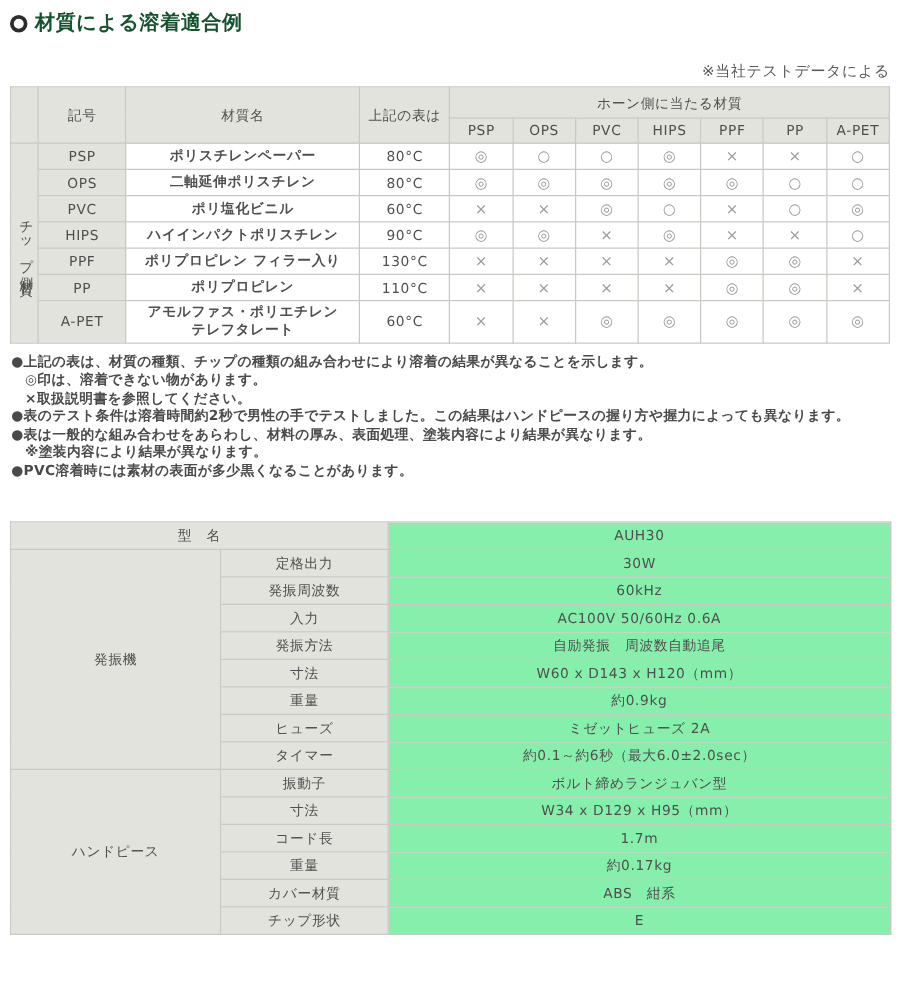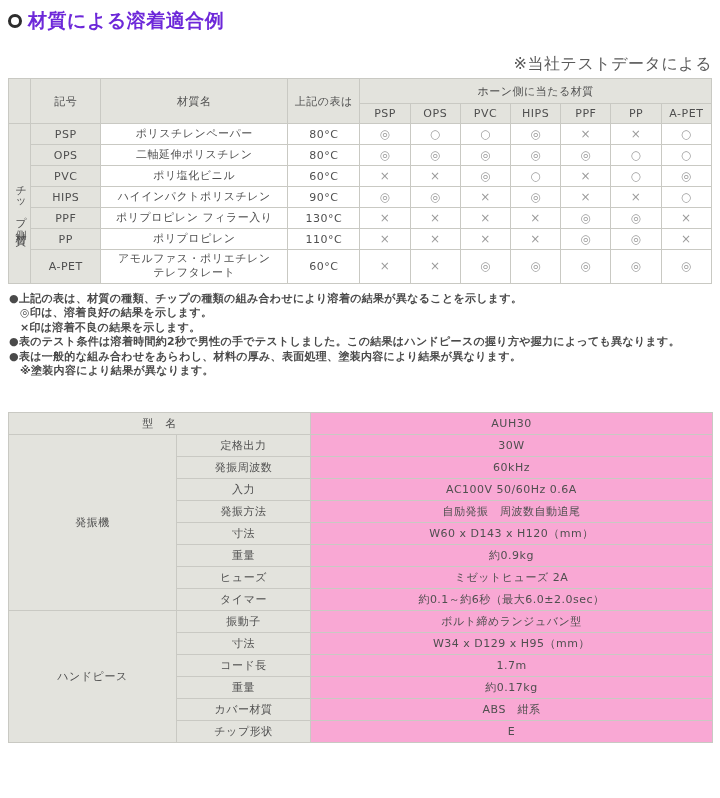--- a/index.html
+++ b/index.html
@@ -4,59 +4,59 @@
 <style>
   html,body{margin:0;padding:0;background:#ffffff;}
   body{
     width:720px;height:798px;overflow:hidden;
     font-family:"DejaVu Sans",sans-serif;
     color:#4f4f4f;
     -webkit-font-smoothing:antialiased;
   }
   .page{padding:8px 8px 0 8px;}
   h2.sec-title{
-    font-size:19px;font-weight:600;color:#6d28d9;
+    font-size:16px;font-weight:600;color:#14532d;
     margin:0;display:flex;align-items:center;gap:6px;letter-spacing:.5px;
   }
   .ring-icon{
     width:8px;height:8px;border:3px solid #2d2d2d;border-radius:50%;
     display:inline-block;flex:0 0 auto;
   }
   .sup-note{
-    text-align:right;font-size:16px;color:#5a5a5a;
+    text-align:right;font-size:12px;color:#5a5a5a;
     margin:20px 0 3px 0;letter-spacing:.5px;
   }
   table{border-collapse:collapse;table-layout:fixed;width:704px;}
   th,td{
     border:1px solid #c9c9c3;
     font-size:11px;font-weight:normal;
     text-align:center;vertical-align:middle;
     padding:2px 3px;color:#4f4f4f;letter-spacing:.5px;
   }
   .g{background:#e3e3dd;}
   
   #t1 thead tr:first-child th{height:20px;}
   #t1 thead tr:nth-child(2) th{height:15px;}
   #t1 tbody td{height:16px;}
   #t1 .vert{
     writing-mode:vertical-rl;letter-spacing:2px;
     font-size:11px;padding:6px 2px;
   }
-  #t1 .mat{white-space:pre-line;line-height:1.3;}
+  #t1 .mat{white-space:pre-line;line-height:1.3;font-weight:bold;}
   #t1 .mark{color:#9b9b9b;font-size:12px;}
   .notes{
     list-style:none;margin:8px 0 0 1px;padding:0;
     font-size:11px;color:#4a4a4a;line-height:1.32;letter-spacing:.3px;font-weight:bold;
   }
   .notes li{white-space:nowrap;}
   .notes li.indent{padding-left:11px;}
   .sec2{margin-top:33px;}
   #t2{margin-top:14px;}
   #t2 td{height:17px;}
-  #t2 .val{background:#f9a8d4;}
+  #t2 .val{background:#86efac;}
 </style>
 </head>
 <body>
 
 <div class="page">
 
   <div class="sec1">
     <h2 class="sec-title">
       <span class="ring-icon"></span>
       <span>材質による溶着適合例</span>
@@ -180,25 +180,26 @@
           <td class="mark">◎</td>
           <td class="mark">◎</td>
           <td class="mark">◎</td>
           <td class="mark">◎</td>
         </tr>
       </tbody>
     </table>
 
     <ul class="notes">
       <li>●上記の表は、材質の種類、チップの種類の組み合わせにより溶着の結果が異なることを示します。</li>
-      <li class="indent">◎印は、溶着良好の結果を示します。</li>
-      <li class="indent">×印は溶着不良の結果を示します。</li>
+      <li class="indent">◎印は、溶着できない物があります。</li>
+      <li class="indent">×取扱説明書を参照してください。</li>
       <li>●表のテスト条件は溶着時間約2秒で男性の手でテストしました。この結果はハンドピースの握り方や握力によっても異なります。</li>
       <li>●表は一般的な組み合わせをあらわし、材料の厚み、表面処理、塗装内容により結果が異なります。</li>
       <li class="indent">※塗装内容により結果が異なります。</li>
+      <li>●PVC溶着時には素材の表面が多少黒くなることがあります。</li>
     </ul>
   </div>
 
   <div class="sec2">
 
     <table id="t2">
       <colgroup>
         <col style="width:168px">
           <col style="width:134px">
           <col style="width:402px">

